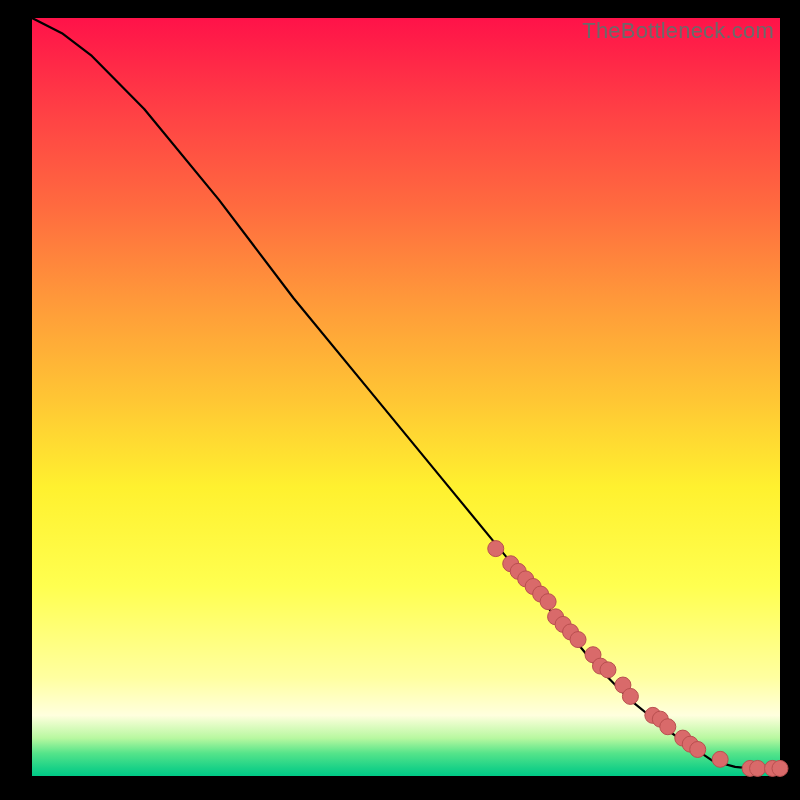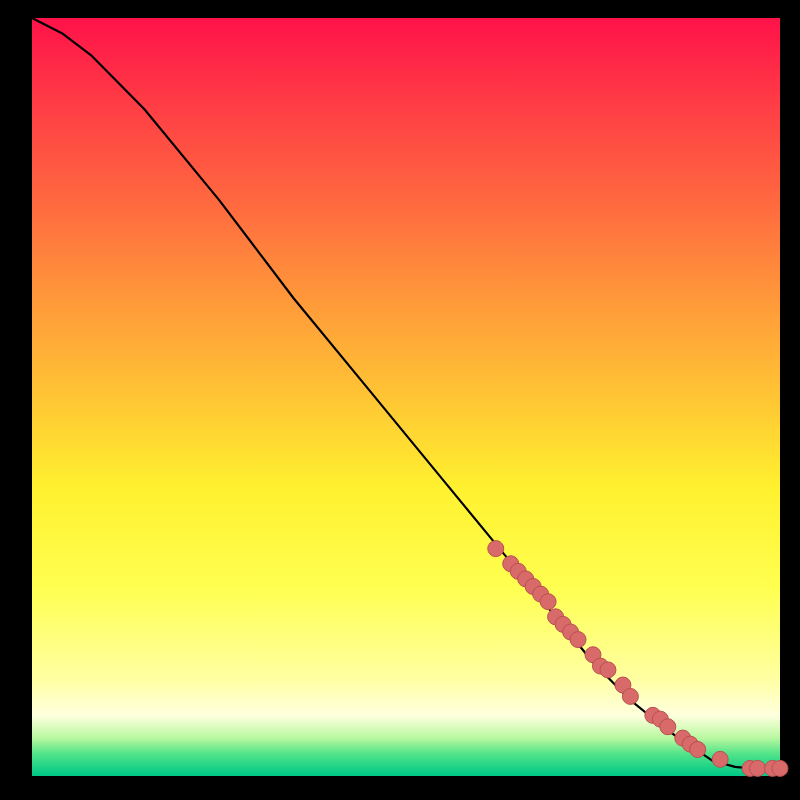--- a/index.html
+++ b/index.html
@@ -55,20 +55,21 @@
     width: 748px;
     height: 758px;
     overflow: visible;
   }
 </style>
 </head>
 <body>
 
 <div class="stage">
   <div class="plot">
+    <div class="watermark">TheBottleneck.com</div>
     <svg class="overlay" viewBox="0 0 748 758" preserveAspectRatio="none">
       <path id="curve-path" fill="none" stroke-width="2.2" stroke-linecap="round" stroke-linejoin="round" d="M0.00 0.00 L29.92 15.16 L59.84 37.90 L112.20 90.96 L187.00 181.92 L261.80 280.46 L336.60 371.42 L411.40 462.38 L486.20 553.34 L523.60 598.82 L561.00 644.30 L598.40 682.20 L635.80 712.52 L658.24 727.68 L680.68 742.84 L703.12 748.90 L718.08 750.42 L733.04 750.42 L748.00 750.42" stroke="#000000"></path>
       <g id="points-group">
           <circle cx="463.76" cy="530.60" r="8" fill="#d96a6a" stroke="#b94f4f" stroke-width="1"></circle>
           <circle cx="478.72" cy="545.76" r="8" fill="#d96a6a" stroke="#b94f4f" stroke-width="1"></circle>
           <circle cx="486.20" cy="553.34" r="8" fill="#d96a6a" stroke="#b94f4f" stroke-width="1"></circle>
           <circle cx="493.68" cy="560.92" r="8" fill="#d96a6a" stroke="#b94f4f" stroke-width="1"></circle>
           <circle cx="501.16" cy="568.50" r="8" fill="#d96a6a" stroke="#b94f4f" stroke-width="1"></circle>
           <circle cx="508.64" cy="576.08" r="8" fill="#d96a6a" stroke="#b94f4f" stroke-width="1"></circle>
           <circle cx="516.12" cy="583.66" r="8" fill="#d96a6a" stroke="#b94f4f" stroke-width="1"></circle>

